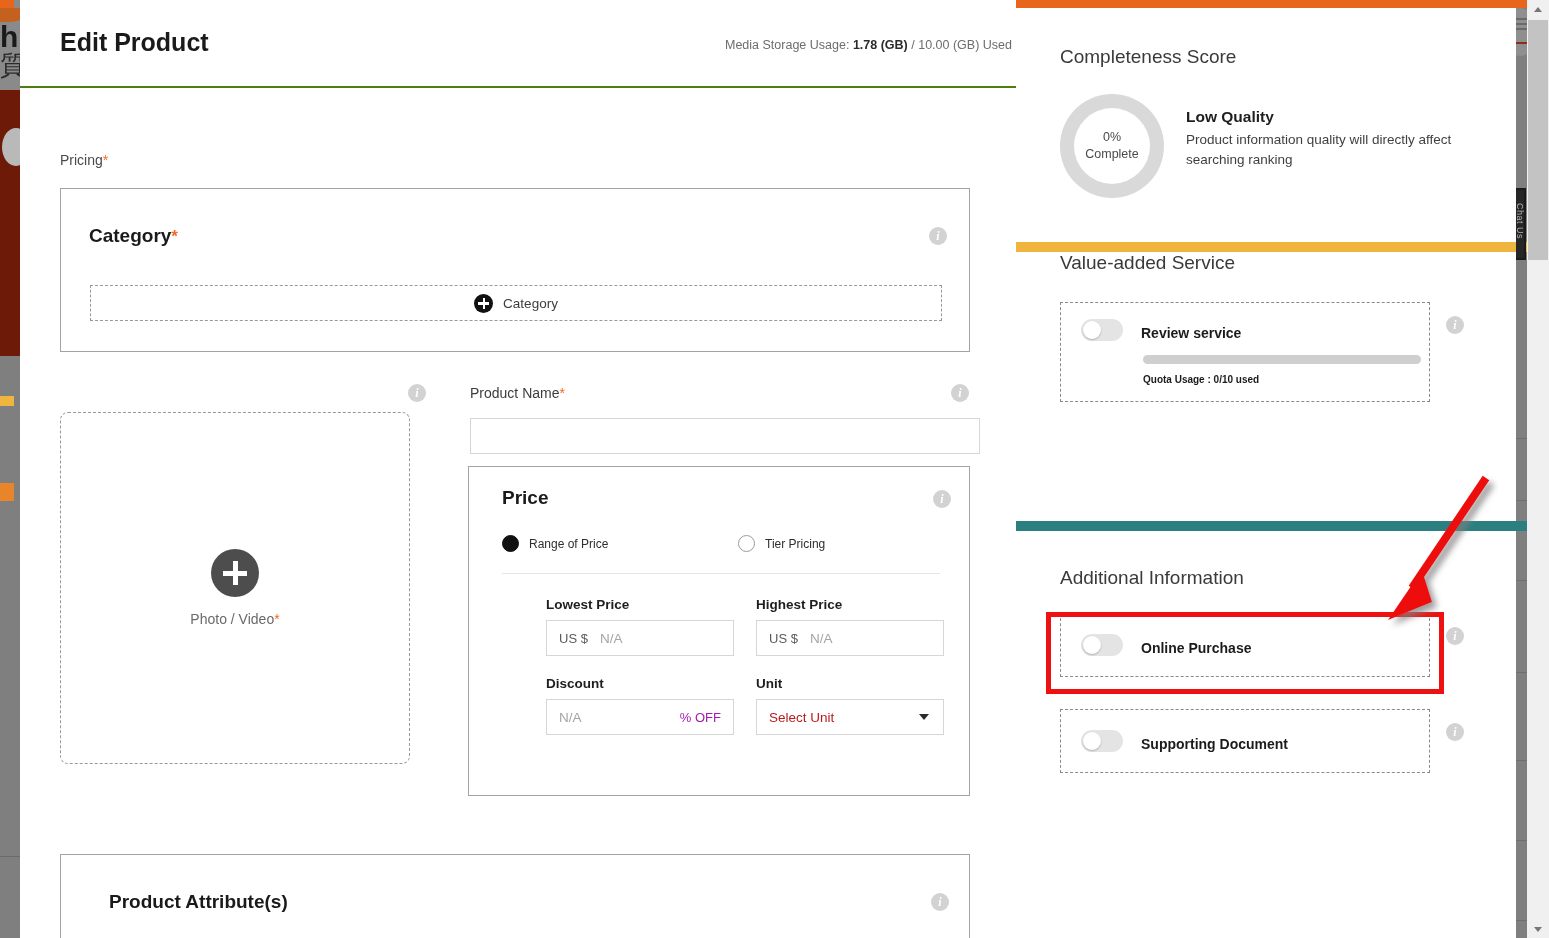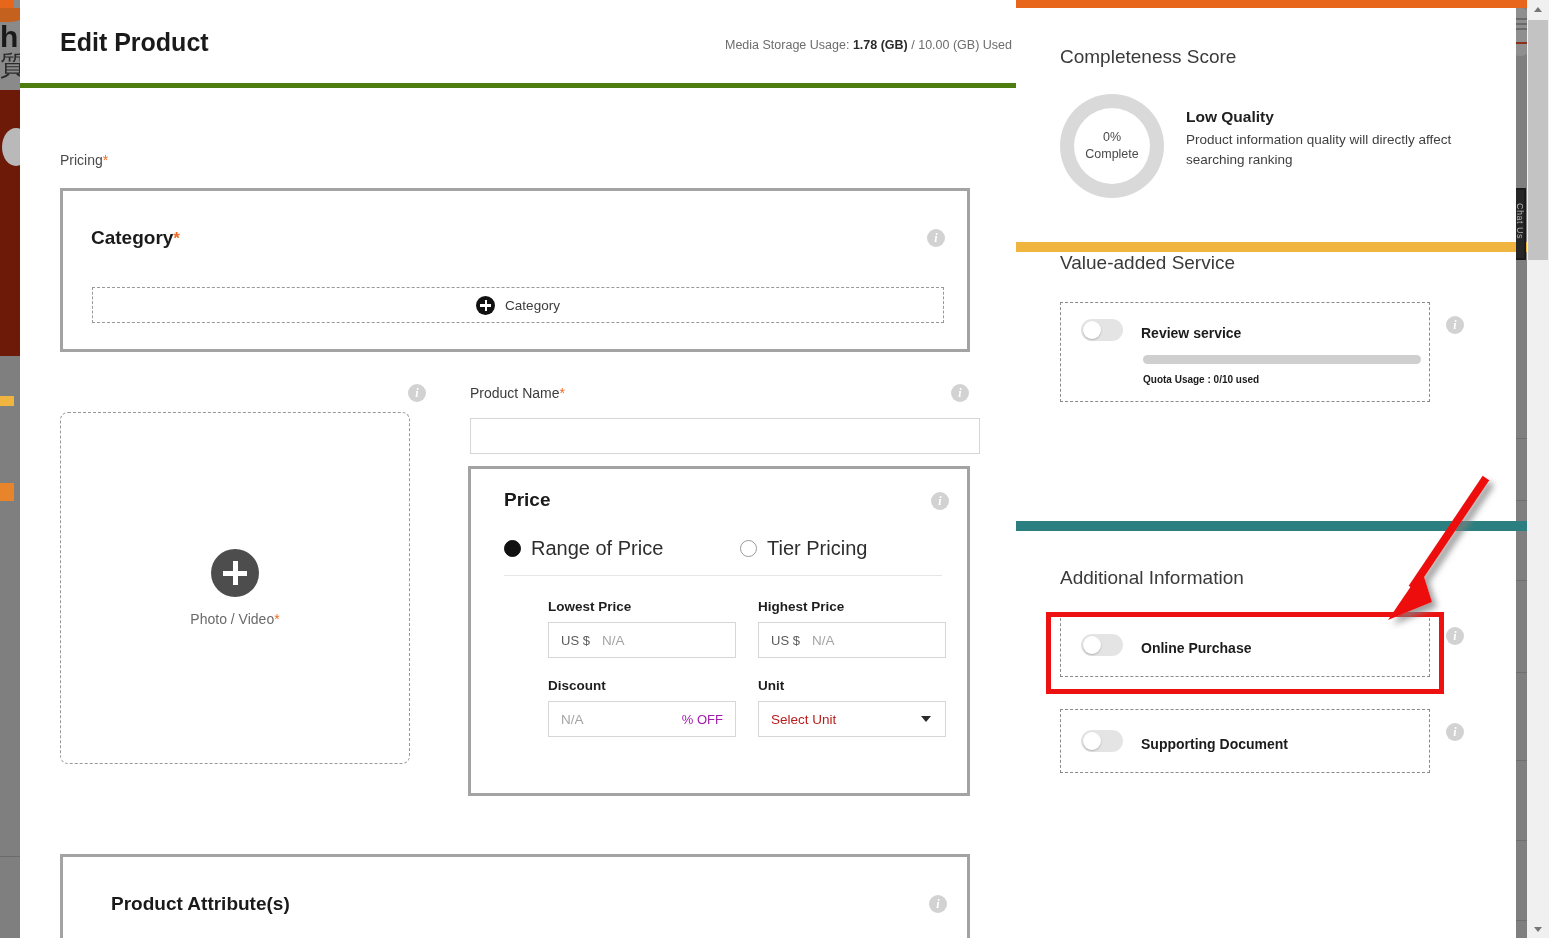--- a/index.html
+++ b/index.html
@@ -52,29 +52,29 @@
   .sb-arrow.up { top: 0; }
   .sb-arrow.down { bottom: 0; }
   .sb-arrow::after { content: ""; position: absolute; left: 7px; top: 7px;
     border-left: 4px solid transparent; border-right: 4px solid transparent; }
   .sb-arrow.up::after { border-bottom: 5px solid #767676; }
   .sb-arrow.down::after { border-top: 5px solid #767676; }
   .sb-thumb { position: absolute; left: 1px; top: 20px; width: 20px; height: 240px; background: #c3c3c3; }
 
   
   .main { position: absolute; left: 20px; top: 0; width: 1000px; height: 938px; background: #ffffff; }
-  .header { height: 88px; position: relative; border-bottom: 5px solid #4d7c0f; }
+  .header { height: 88px; position: relative; border-bottom: 2px solid #4d7c0f; }
   .page-title { position: absolute; left: 40px; top: 28px; font-size: 25px; font-weight: bold; color: #1a1a1a; }
   .storage { position: absolute; right: 8px; top: 38px; font-size: 12.5px; color: #6d6d6d; }
   .storage b { color: #2b2b2b; }
 
   .required-label { position: absolute; left: 40px; top: 152px; font-size: 14px; color: #4a4a4a; }
   .req-star { color: #f06a25; font-size: 14px; }
 
-  .card { position: absolute; background: #fff; border: 3px solid #a3a3a3; }
+  .card { position: absolute; background: #fff; border: 1px solid #a3a3a3; }
   .card-category { left: 40px; top: 188px; width: 910px; height: 164px; }
   .card-title { font-size: 19px; font-weight: bold; color: #1a1a1a; }
 
   .info-icon { width: 18px; height: 18px; border-radius: 50%; background: #d2d2d2;
     color: #ffffff; font-size: 12px; font-style: italic; font-weight: bold;
     text-align: center; line-height: 18px; font-family: "Liberation Serif", serif; }
 
   .dashed-box { border: 1px dashed #999; }
 
   .cat-picker { position: absolute; left: 29px; top: 96px; width: 852px; height: 36px;
@@ -101,21 +101,21 @@
   .pn-info { position: absolute; left: 931px; top: 384px; }
   .text-input { border: 1px solid #d6d6d6; background: #fff; height: 36px; font-size: 13.5px;
     color: #333; padding: 0 12px; font-family: "Liberation Sans", sans-serif; }
   .pn-input { position: absolute; left: 450px; top: 418px; width: 510px; }
 
   
   .card-price { left: 448px; top: 466px; width: 502px; height: 330px; }
   .price-title { position: absolute; left: 33px; top: 20px; }
   .price-info { position: absolute; right: 18px; top: 23px; }
   .radio-row { position: absolute; left: 33px; top: 68px; width: 440px; display: flex; }
-  .radio { display: flex; align-items: center; gap: 10px; font-size: 20px; color: #2e2e2e; }
+  .radio { display: flex; align-items: center; gap: 10px; font-size: 12px; color: #2e2e2e; }
   .radio.first { width: 236px; }
   .radio-dot { width: 17px; height: 17px; border-radius: 50%; border: 1.5px solid #9a9a9a;
     position: relative; background: #fff; flex: none; }
   .radio-dot.on { border-color: #111; background: #111; }
   .radio-dot.on::after { content: ""; position: absolute; left: 3.5px; top: 3.5px;
     width: 6px; height: 6px; border-radius: 50%; background: #111; }
   .hr { position: absolute; left: 33px; top: 106px; width: 438px; height: 1px; background: #e6e6e6; }
 
   .fgrid { position: absolute; left: 33px; top: 130px; width: 442px; }
   .frow { display: flex; gap: 22px; margin-bottom: 20px; margin-left: 44px; }

